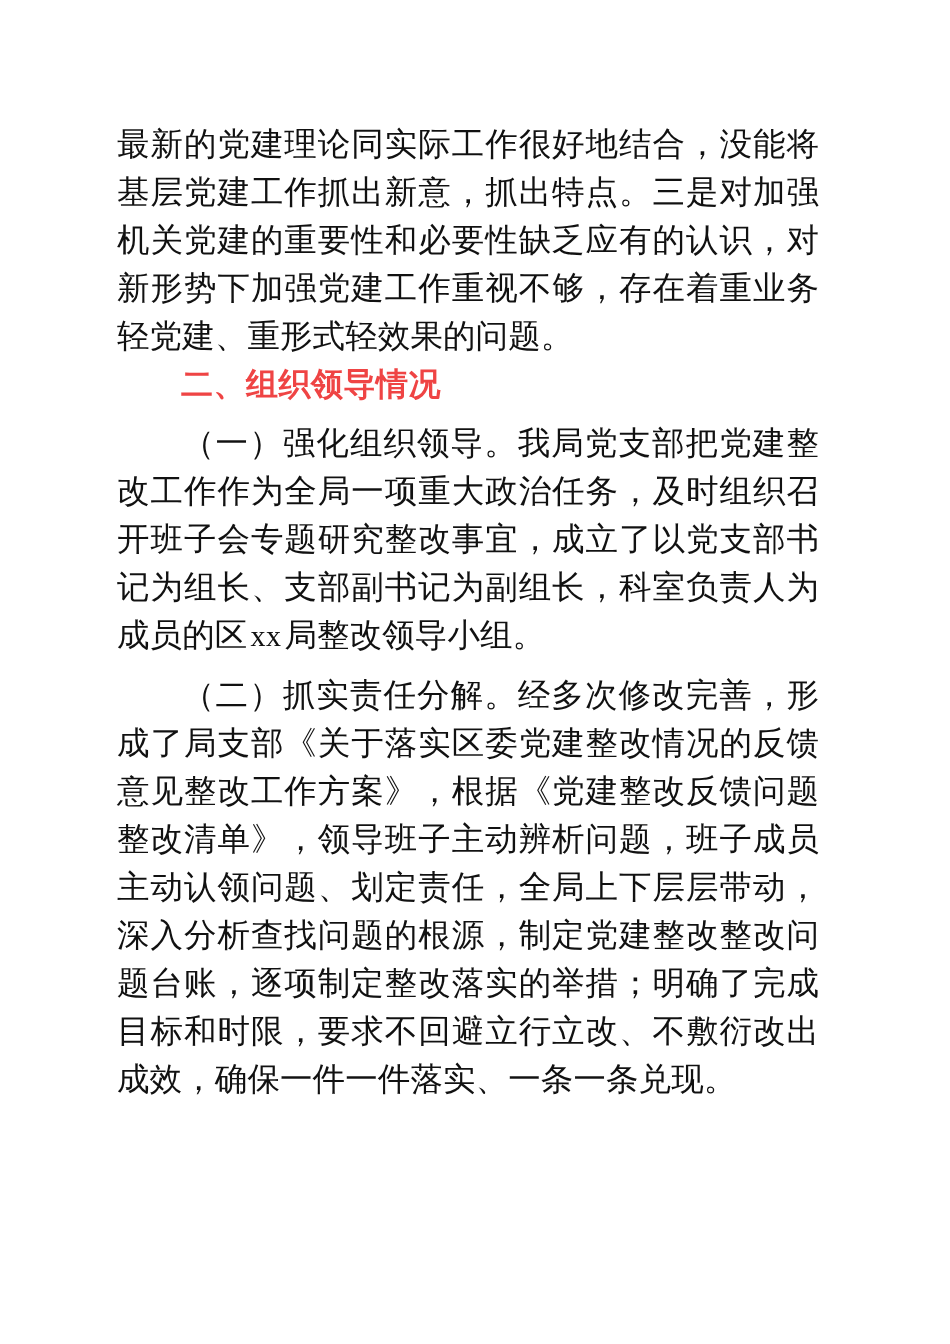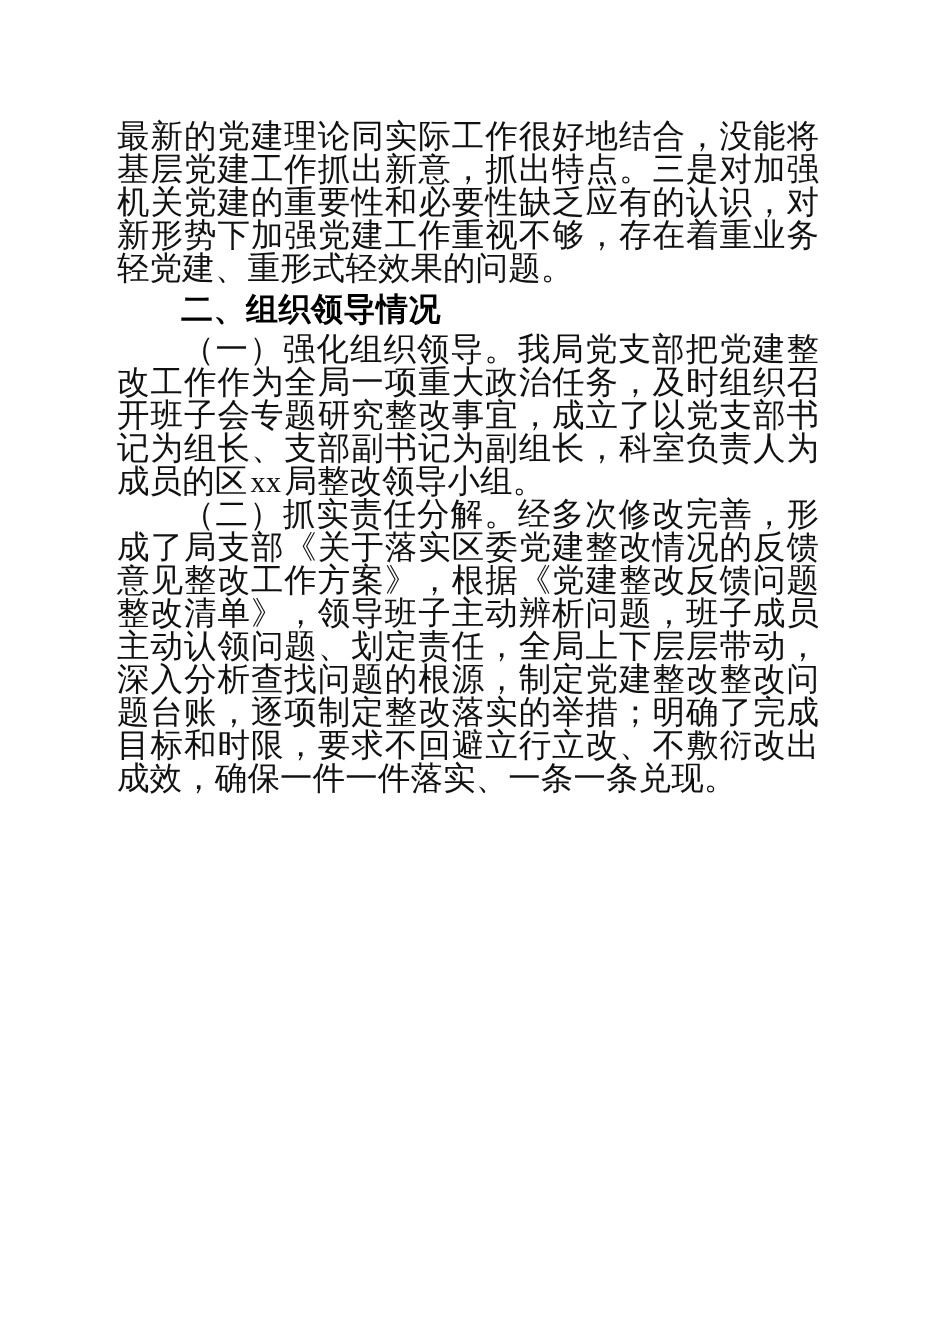--- a/index.html
+++ b/index.html
@@ -31,47 +31,48 @@
     position: absolute;
     left: 117px;
     top: 120px;
     width: 702px;
   }
 
   
   .para {
     font-family: "DejaVu Serif", "Liberation Serif", serif;
     font-size: 32.5px;
-    line-height: 33px;
+    line-height: 48px;
     text-align: justify;
     text-justify: inter-character;
     text-indent: 65px;
     margin: 0;
     letter-spacing: 0.1px;
     word-break: break-all;
     color: #111111;
   }
   .para.cont {
     
     text-indent: 0;
   }
   .para.gap-before {
+    margin-top: 11px;
   }
 
   
   .heading {
     font-family: "Liberation Sans", "DejaVu Sans", sans-serif;
     font-weight: bold;
     font-size: 32px;
     line-height: 48px;
     margin: 0;
     text-indent: 64px;
     text-align: left;
     letter-spacing: 0.5px;
-    color: #000000;
+    color: #ef4444;
   }
 
   
   .latin {
     font-family: "Liberation Serif", "DejaVu Serif", serif;
     font-size: 30px;
     padding: 0 3px;
     letter-spacing: 0.5px;
   }
 </style>

